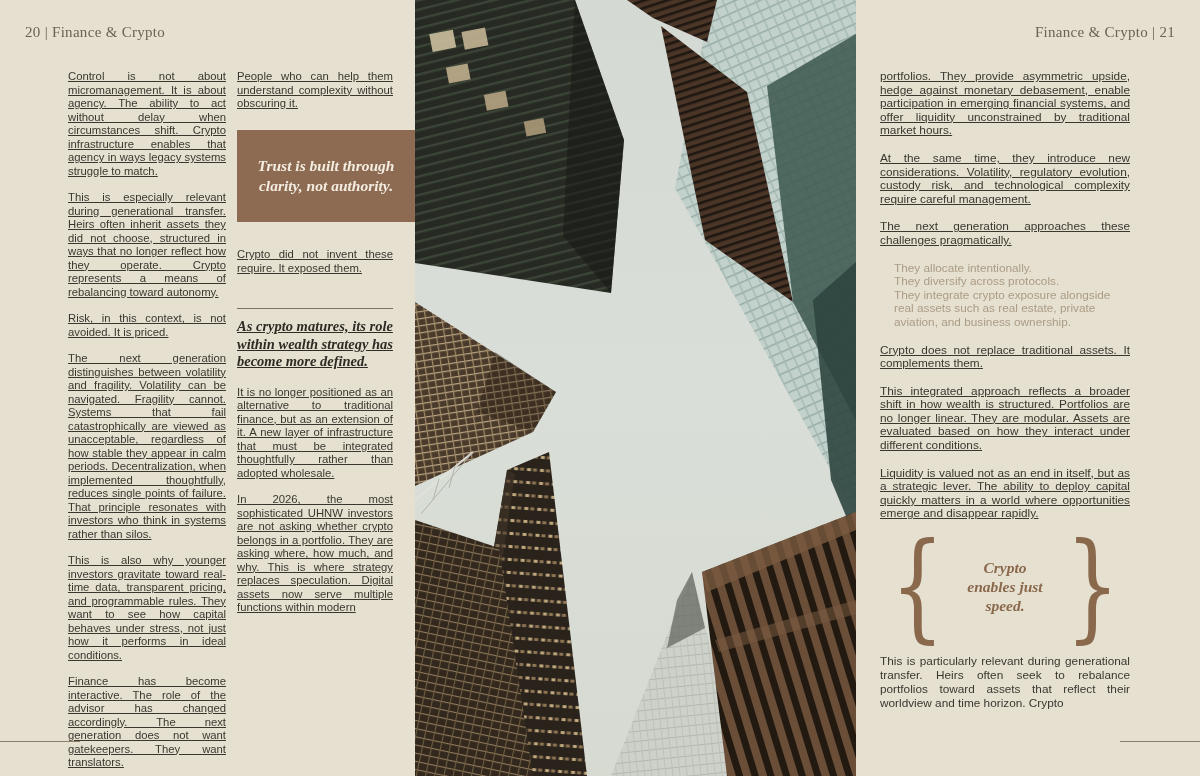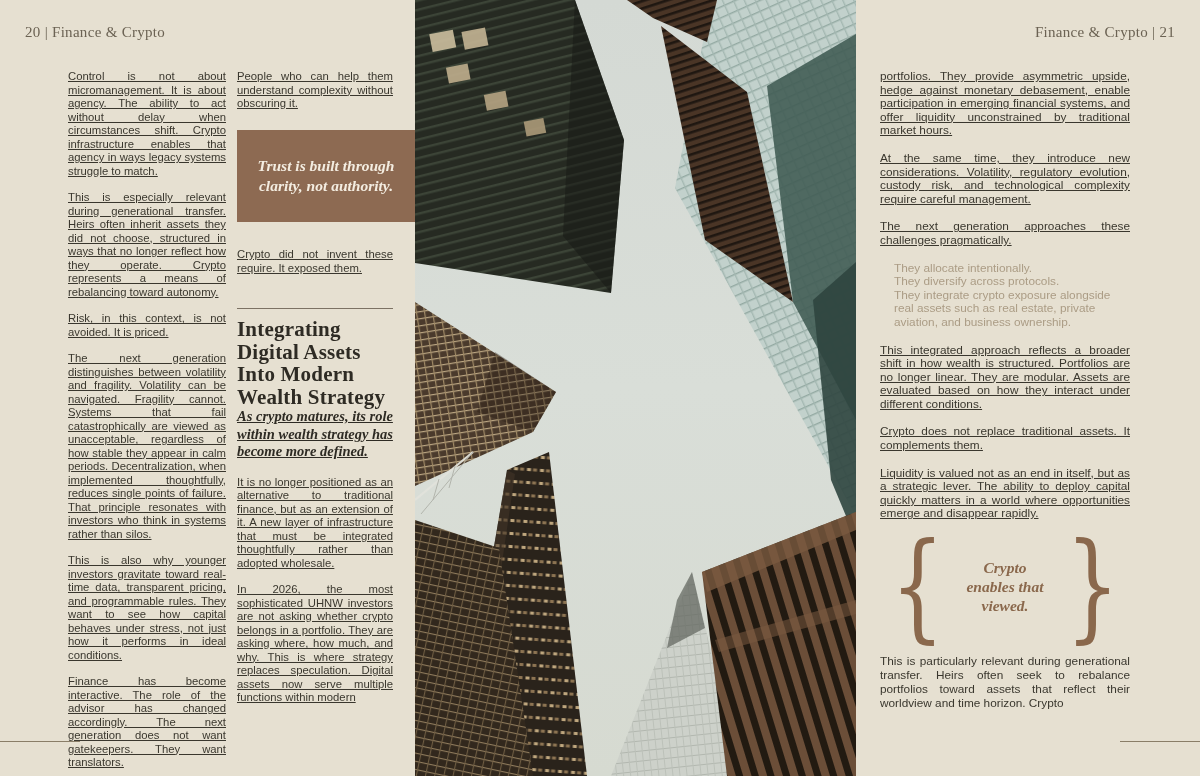--- a/index.html
+++ b/index.html
@@ -88,21 +88,20 @@
 <div class="quote-box">
   <span>Trust is built through clarity, not authority.</span>
 </div>
 
 <div class="col col2b">
   <p>Crypto did not invent these require. It exposed them.</p>
 </div>
 
 <div class="col col2c">
   <hr class="divider">
-  <h2 class="headline">Integrating Digital Assets Into Modern Wealth Strategy</h2>
   <p class="subhead">As crypto matures, its role within wealth strategy has become more defined.</p>
   <div class="body">
     <p>It is no longer positioned as an alternative to traditional finance, but as an extension of it. A new layer of infrastructure that must be integrated thoughtfully rather than adopted wholesale.</p>
     <p>In 2026, the most sophisticated UHNW investors are not asking whether crypto belongs in a portfolio. They are asking where, how much, and why. This is where strategy replaces speculation. Digital assets now serve multiple functions within modern</p>
   </div>
 </div>
 
 <div class="photo">
   <svg viewBox="0 0 441 776" preserveAspectRatio="none" aria-hidden="true">
     <defs>
@@ -197,27 +196,27 @@
 
 <div class="col colR">
   <p>portfolios. They provide asymmetric upside, hedge against monetary debasement, enable participation in emerging financial systems, and offer liquidity unconstrained by traditional market hours.</p>
   <p>At the same time, they introduce new considerations. Volatility, regulatory evolution, custody risk, and technological complexity require careful management.</p>
   <p>The next generation approaches these challenges pragmatically.</p>
   <ul class="tan-list">
     <li>They allocate intentionally.</li>
     <li>They diversify across protocols.</li>
     <li>They integrate crypto exposure alongside real assets such as real estate, private aviation, and business ownership.</li>
   </ul>
+  <p>Crypto does not replace traditional assets. It complements them.</p>
   <p>This integrated approach reflects a broader shift in how wealth is structured. Portfolios are no longer linear. They are modular. Assets are evaluated based on how they interact under different conditions.</p>
-  <p>Crypto does not replace traditional assets. It complements them.</p>
   <p>Liquidity is valued not as an end in itself, but as a strategic lever. The ability to deploy capital quickly matters in a world where opportunities emerge and disappear rapidly.</p>
 </div>
 
 <div class="brace-quote">
   <span class="brace">{</span>
-  <span class="brace-text">Crypto enables that viewed.</span>
+  <span class="brace-text">Crypto enables just speed.</span>
   <span class="brace">}</span>
 </div>
 
 <div class="closing">This is particularly relevant during generational transfer. Heirs often seek to rebalance portfolios toward assets that reflect their worldview and time horizon. Crypto</div>
 
 <div class="rule rule-left"></div>
 <div class="rule rule-right"></div>
 
 </body></html>

